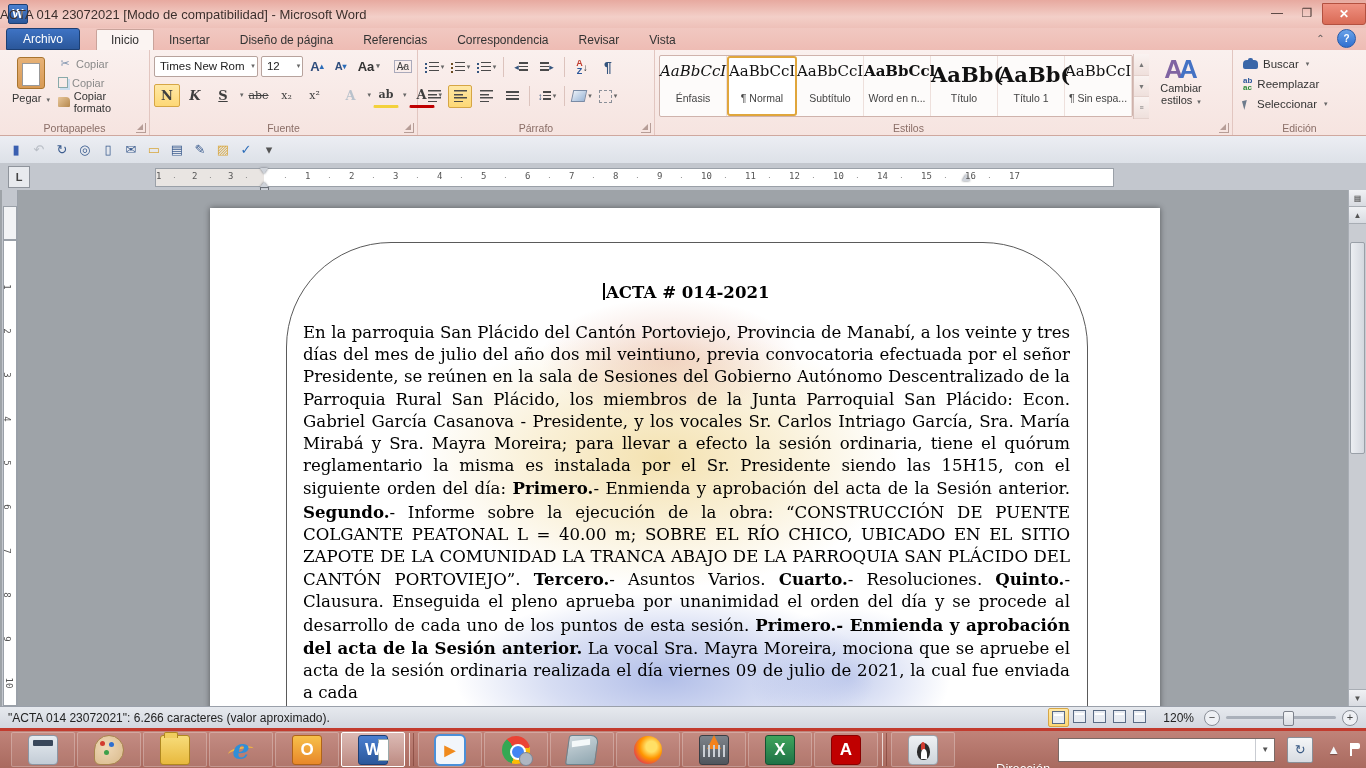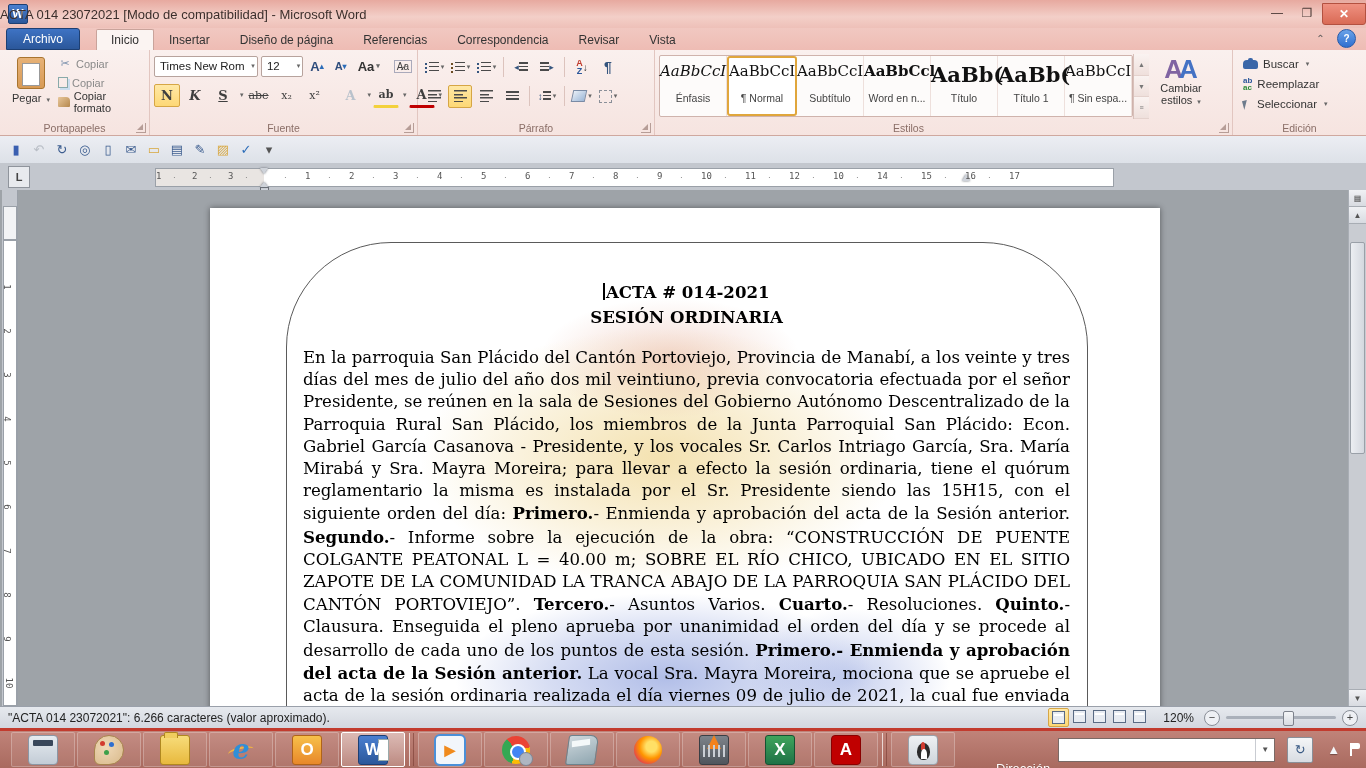--- a/index.html
+++ b/index.html
@@ -554,21 +554,20 @@
     </div>
 
   <div id="page">
     <div class="wm" id="wm-yellow"></div>
     <div class="wm" id="wm-red"></div>
     <div class="wm" id="wm-blue"></div>
     <div class="wm" id="wm-blue2"></div>
     <div id="page-border"></div>
     <div id="doc-text">
       <div class="doc-title"><span class="caret"></span><span>ACTA # 014-2021</span></div>
-      <div class="doc-title"><span>SESIÓN ORDINARIA</span></div>
       <div id="body-par"><span>En la parroquia San Plácido del Cantón Portoviejo, Provincia de Manabí, a los veinte y tres días del mes de julio del año dos mil veintiuno, previa convocatoria efectuada por el señor Presidente, se reúnen en la sala de Sesiones del Gobierno Autónomo Descentralizado de la Parroquia Rural San Plácido, los miembros de la Junta Parroquial San Plácido: Econ. Gabriel García Casanova - Presidente, y los vocales Sr. Carlos Intriago García, Sra. María Mirabá y Sra. Mayra Moreira; para llevar a efecto la sesión ordinaria, tiene el quórum reglamentario la misma es instalada por el Sr. Presidente siendo las 15H15, con el siguiente orden del día: </span><b>Primero.</b><span>- Enmienda y aprobación del acta de la Sesión anterior. </span><b>Segundo.</b><span>- Informe sobre la ejecución de la obra: “CONSTRUCCIÓN DE PUENTE COLGANTE PEATONAL L = 40.00 m; SOBRE EL RÍO CHICO, UBICADO EN EL SITIO ZAPOTE DE LA COMUNIDAD LA TRANCA ABAJO DE LA PARROQUIA SAN PLÁCIDO DEL CANTÓN PORTOVIEJO”. </span><b>Tercero.</b><span>- Asuntos Varios. </span><b>Cuarto.</b><span>- Resoluciones. </span><b>Quinto.</b><span>- Clausura. Enseguida el pleno aprueba por unanimidad el orden del día y se procede al desarrollo de cada uno de los puntos de esta sesión. </span><b>Primero.- Enmienda y aprobación del acta de la Sesión anterior.</b><span> La vocal Sra. Mayra Moreira, mociona que se apruebe el acta de la sesión ordinaria realizada el día viernes 09 de julio de 2021, la cual fue enviada a cada</span></div>
     </div>
   </div>
 
   <div id="vscroll">
     <div class="vs-btn">▦</div>
     <div class="vs-btn">▲</div>
     <div class="vs-thumb"></div>
     <div class="vs-bottom">▼</div>
   </div>

